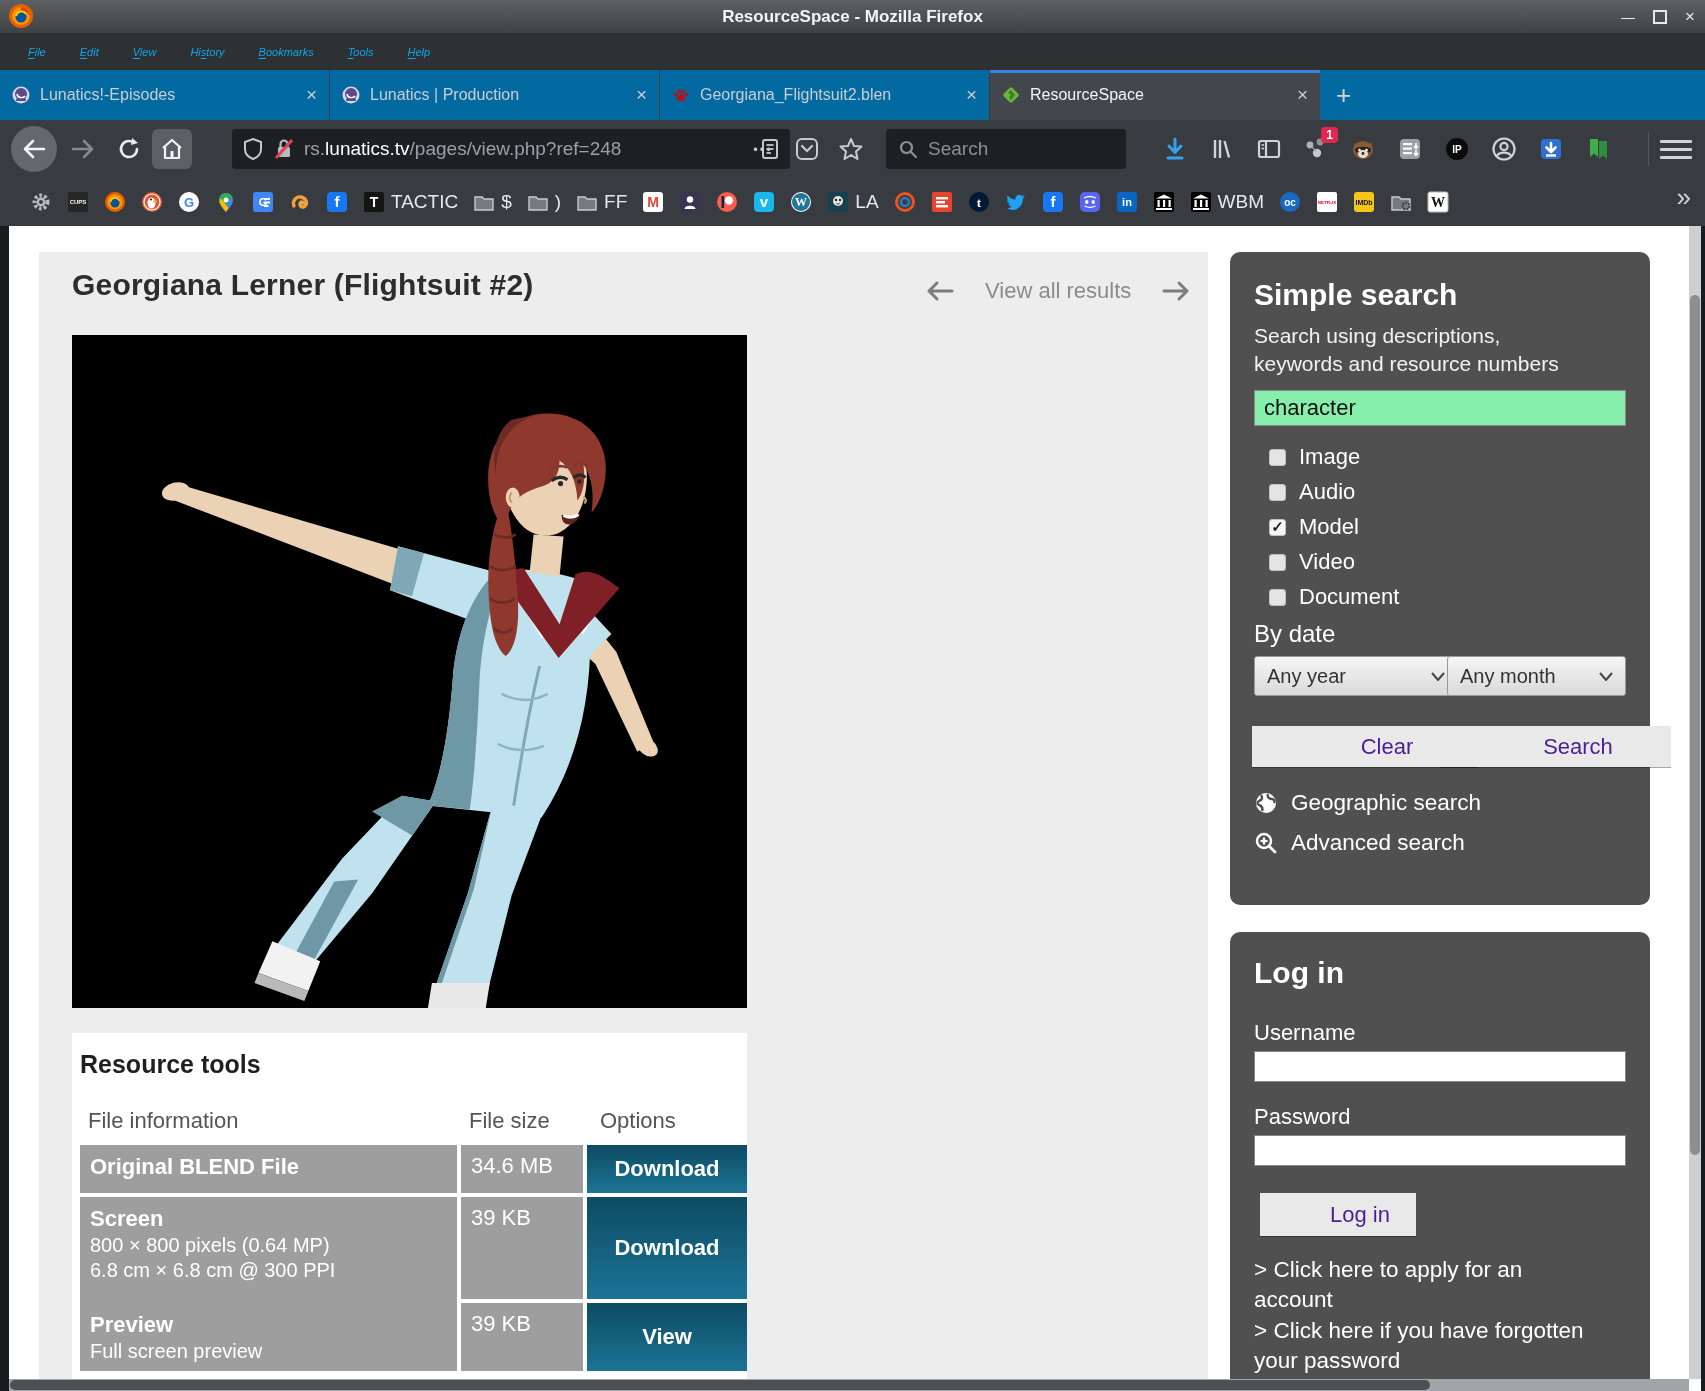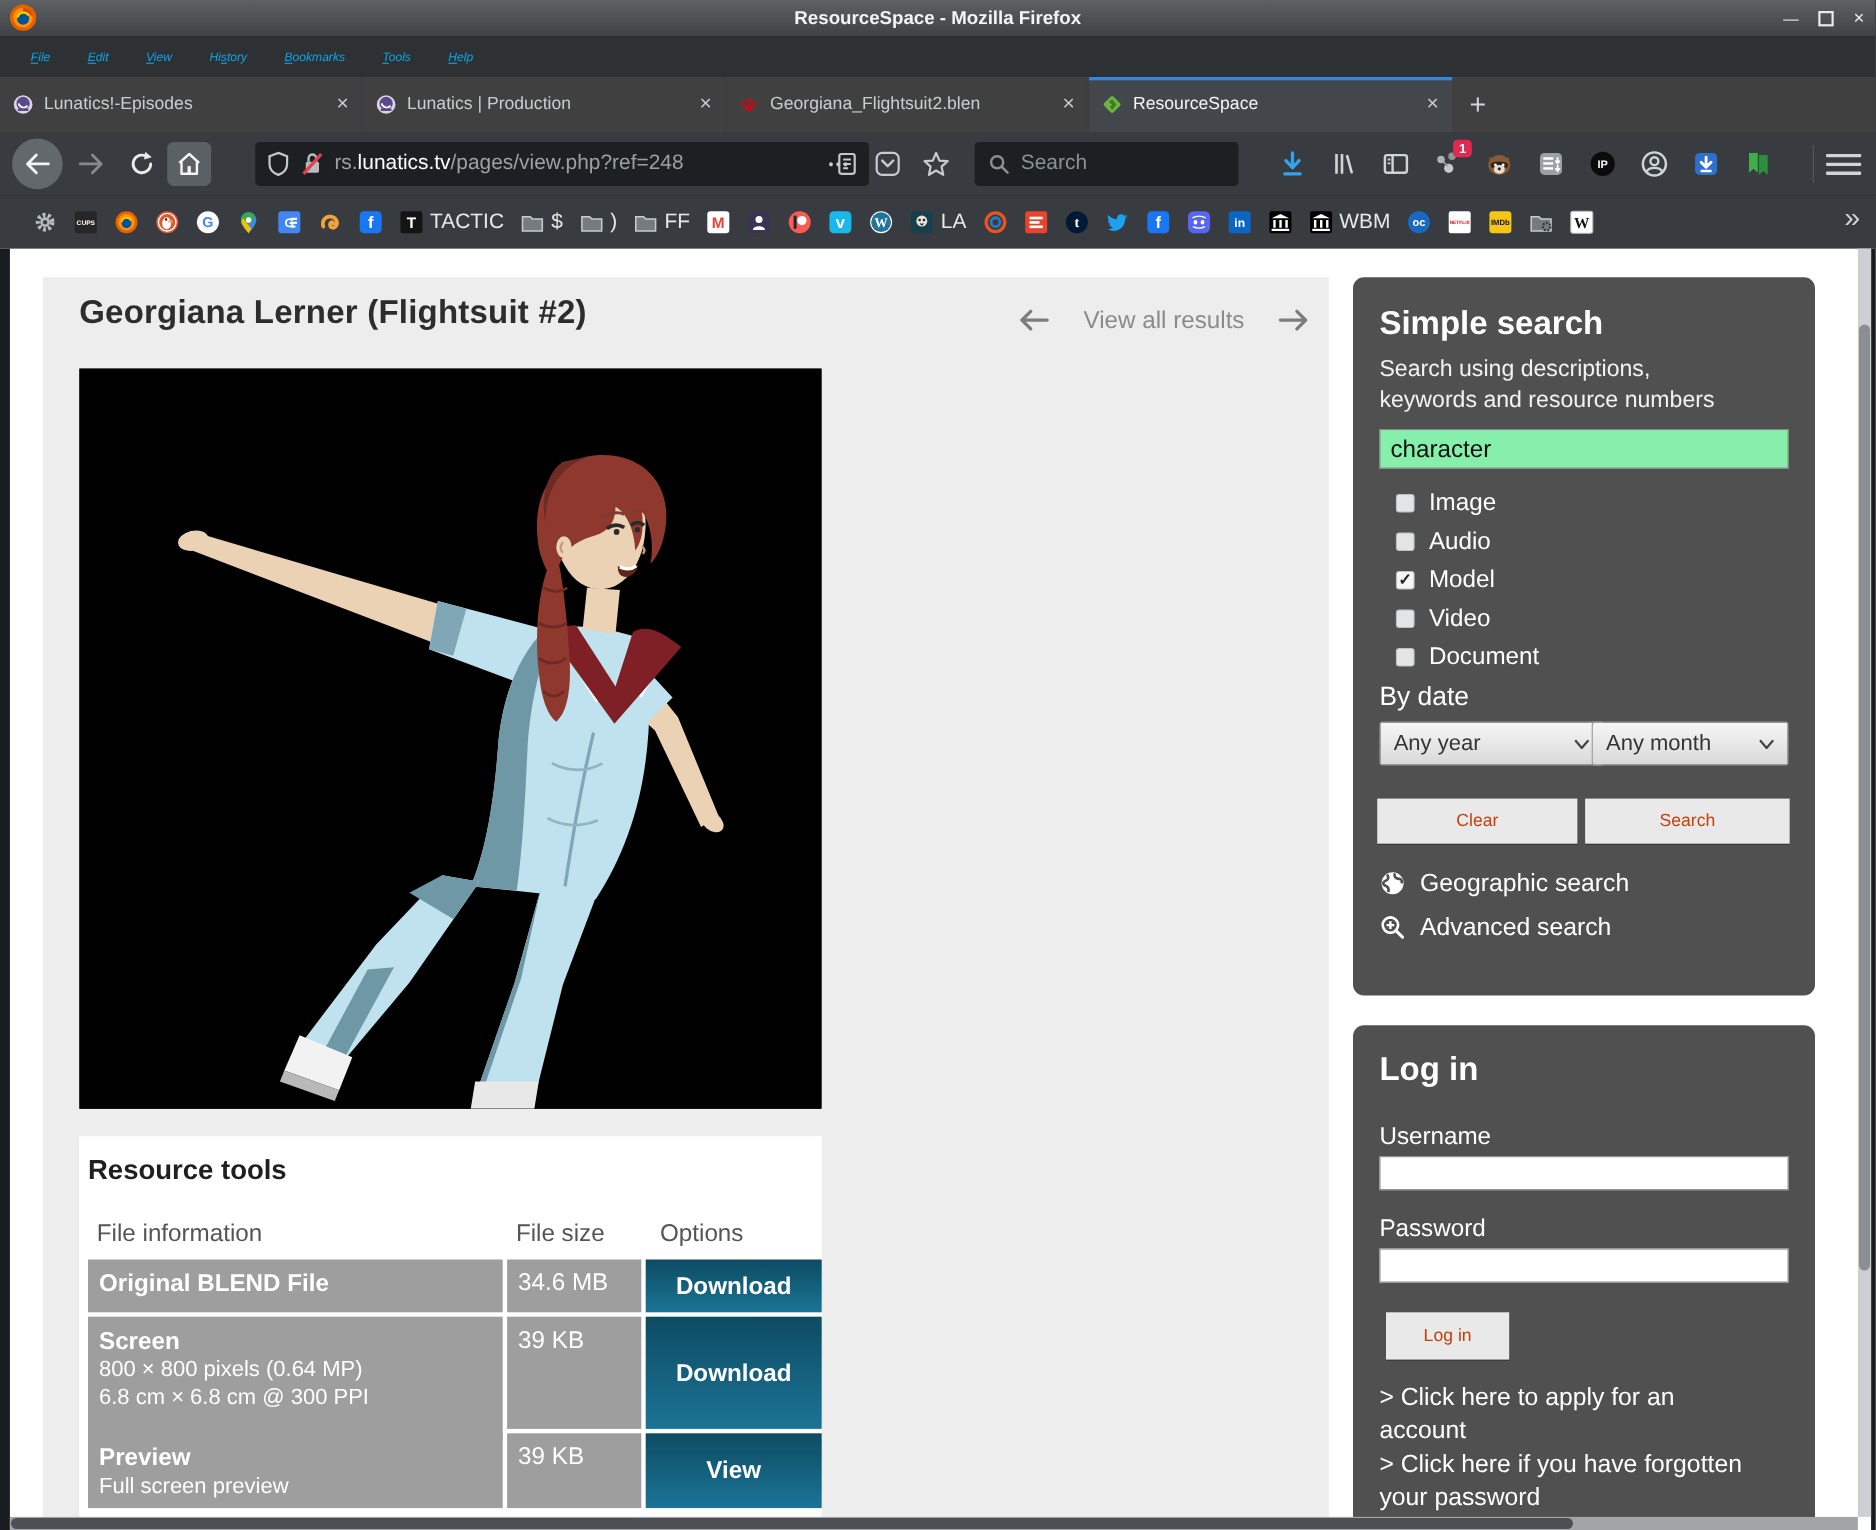--- a/index.html
+++ b/index.html
@@ -13,21 +13,21 @@
   #win-title{width:100%;text-align:center;color:#f2f4f5;font-size:17px;font-weight:bold;}
   #win-controls{position:absolute;right:10px;top:0;height:33px;display:flex;align-items:center;gap:18px;color:#e8eaeb;font-size:14px;}
   .wc-sq{width:10px;height:10px;border:2px solid #e8eaeb;}
 
   
   #menubar{left:0;top:33px;width:1705px;height:37px;background:#2d3134;display:flex;align-items:center;padding-left:14px;box-sizing:border-box;gap:6px;}
   .menu-item{color:#0ea5e9;font-size:11px;padding:4px 14px;cursor:default;font-style:italic;}
   .menu-item u{text-decoration:underline;text-underline-offset:2px;}
 
   
-  #tabbar{left:0;top:70px;width:1705px;height:50px;background:#404040;display:flex;align-items:stretch;}
+  #tabbar{left:0;top:70px;width:1705px;height:50px;background:#0369a1;display:flex;align-items:stretch;}
   .tab{position:relative;width:330px;display:flex;align-items:center;gap:10px;padding:0 12px;box-sizing:border-box;border-right:1px solid #3a3e42;}
   .tab .favicon{width:18px;height:18px;flex:0 0 auto;}
   .tab .tab-label{flex:1;color:#c9ced1;font-size:16px;white-space:nowrap;overflow:hidden;-webkit-mask-image:linear-gradient(90deg,#000 85%,transparent);mask-image:linear-gradient(90deg,#000 85%,transparent);}
   .tab .tab-close{color:#c9ced1;font-size:19px;flex:0 0 auto;}
   .tab.active{background:#43474b;border-right:none;}
   .tab.active::before{content:"";position:absolute;left:0;top:0;right:0;height:3px;background:#3584e4;}
   .tab.active .tab-label{color:#f3f5f6;}
   #newtab-btn{color:#cfd4d6;font-size:26px;display:flex;align-items:center;padding:0 16px;}
 
   
@@ -96,21 +96,21 @@
   #ss-input{left:1254px;top:390px;width:372px;height:36px;background:#86efac;border:1px solid #888;box-sizing:border-box;display:flex;align-items:center;padding:0 9px;}
   #ss-input .val{color:#101010;font-size:22px;}
   #type-list{left:1269px;top:444px;display:flex;flex-direction:column;gap:9px;}
   .checkrow{display:flex;align-items:center;gap:13px;}
   .checkbox{width:17px;height:17px;background:#e3e4e5;border-radius:3px;border:1px solid #bfbfbf;box-sizing:border-box;display:flex;align-items:center;justify-content:center;}
   .checkbox.checked{background:#f5f5f5;color:#222;font-size:15px;font-weight:bold;}
   .checkrow .cb-label{color:#fff;font-size:22px;}
   #bydate-label{left:1254px;top:620px;font-size:24px;color:#fff;}
   .sel{position:absolute;top:656px;height:40px;background:linear-gradient(#f6f6f6,#d9d9d9);border:1px solid #9a9a9a;border-radius:3px;display:flex;align-items:center;justify-content:space-between;padding:0 12px;box-sizing:border-box;color:#333;font-size:20px;}
   #sel-year{left:1254px;width:204px;} #sel-month{left:1447px;width:179px;}
-  .btn{position:absolute;background:#e9e9e9;color:#c2410c;display:flex;align-items:center;justify-content:center;font-size:16px;box-shadow:0 1px 0 rgba(0,0,0,.35);}
+  .btn{position:absolute;background:#e9e9e9;color:#4c1d95;display:flex;align-items:center;justify-content:center;font-size:22px;box-shadow:0 1px 0 rgba(0,0,0,.35);padding-left:44px;}
   #btn-clear{left:1252px;top:726px;width:182px;height:41px;}
   #btn-search{left:1441px;top:726px;width:186px;height:41px;}
   .ss-link{position:absolute;display:flex;align-items:center;gap:13px;color:#fff;font-size:22.5px;}
   #link-geo{left:1254px;top:790px;} #link-adv{left:1254px;top:830px;}
 
   #login-panel{left:1230px;top:932px;width:420px;height:459px;}
   #li-heading{left:1254px;top:956px;font-size:30px;font-weight:bold;color:#fff;}
   .li-label{position:absolute;font-size:22px;color:#fff;}
   #lbl-user{left:1254px;top:1020px;} #lbl-pass{left:1254px;top:1104px;}
   .li-input{position:absolute;left:1254px;width:372px;height:31px;background:#fff;border:1px solid #888;box-sizing:border-box;}

